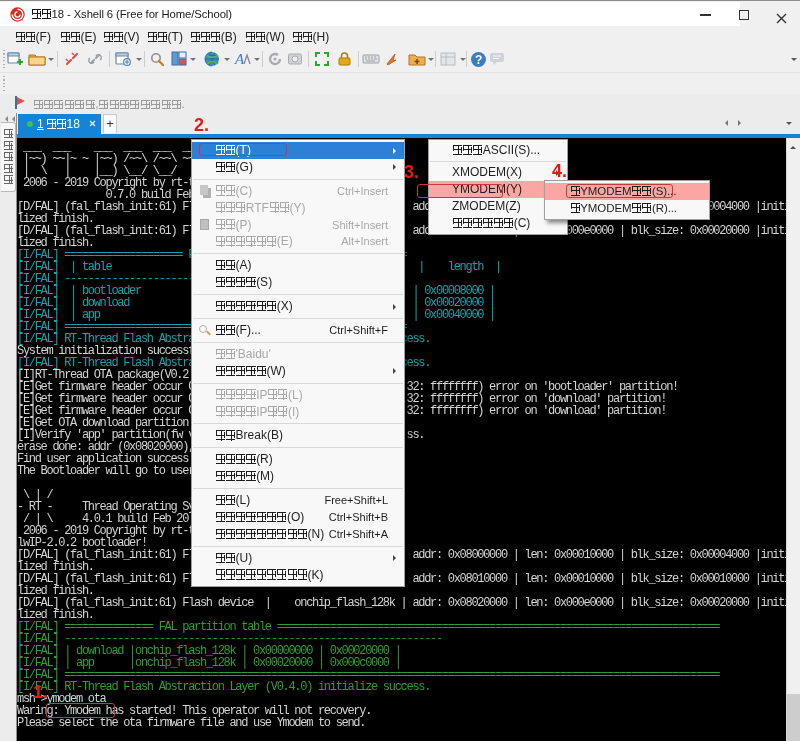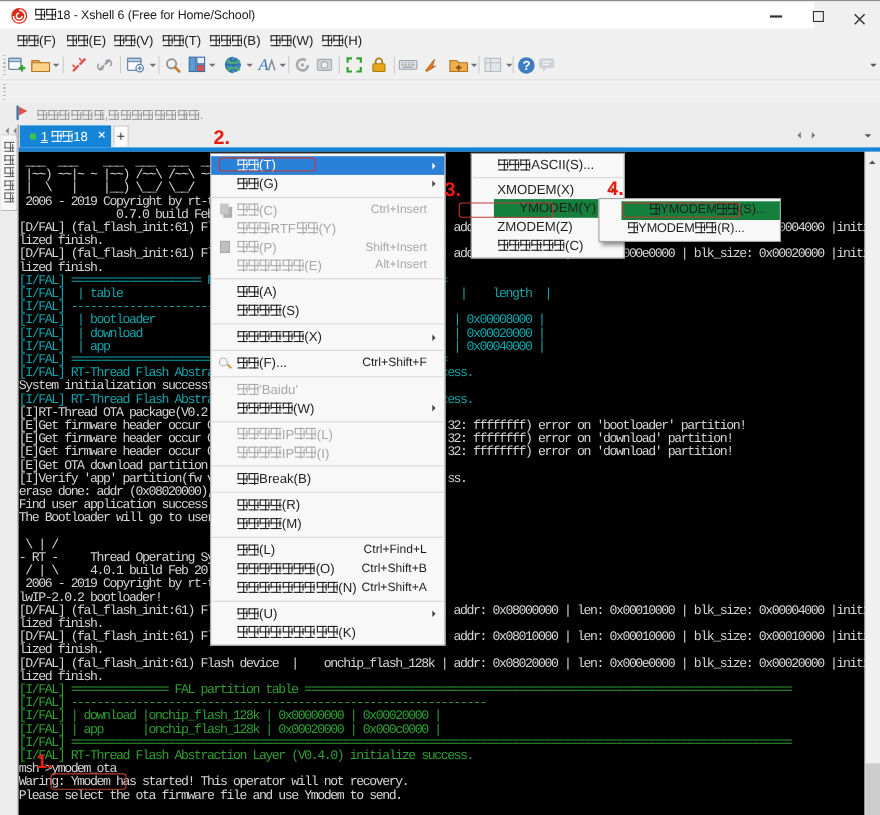--- a/index.html
+++ b/index.html
@@ -67,21 +67,21 @@
 .tl.g { color:#2f9e33; }
 
 #sbar { position:absolute; left:786px; top:137px; width:14px; height:604px; background:#f0f0f0; border-left:1px solid #d8d8d8; }
 #sbar .up { position:absolute; left:3px; top:5px; width:0; height:0; border:3.5px solid transparent; border-bottom-color:#505050; }
 #sbar .thumb { position:absolute; left:0; top:556px; width:13px; height:48px; background:#cdcdcd; }
 
 .menu { position:absolute; background:#f8f8f8; border:1px solid #a0a0a0; box-shadow:3px 3px 4px rgba(0,0,0,.45); padding:2px 0; font-size:12px; color:#1e1e1e; }
 .mi { position:relative; height:17px; line-height:17px; white-space:nowrap; }
 .mi.dis { color:#a8a8a8; }
 .mi.hlb { background:#2b80d8; color:#fff; }
-.mi.hll { background:#15803d;margin-left:20px; }
+.mi.hll { background:#fca5a5; }
 .mic { position:absolute; left:5px; top:1px; width:16px; height:15px; }
 .mit { position:absolute; left:23px; top:0; }
 .msc { position:absolute; right:19px; top:0; font-size:11px; }
 .mi.dis .msc { color:#a8a8a8; }
 .mar { position:absolute; right:5px; top:5.5px; width:0; height:0; border:3.5px solid transparent; border-left-color:#444; }
 .mi.hlb .mar { border-left-color:#fff; }
 .msep { height:1px; background:#d9d9d9; margin:3px 1px; }
 #cmenu { left:191px; top:138px; width:214px; }
 #cmenu .mi { height:16.9px; line-height:16.9px; }
 #cmenu .msc { right:16px; }
@@ -406,21 +406,21 @@
         <span class="mit"><i class="hz"></i><i class="hz"></i><i class="hz"></i><i class="hz"></i>(R)</span>
       </div>
       <div class="mi">
         <span class="mic"></span>
         <span class="mit"><i class="hz"></i><i class="hz"></i><i class="hz"></i><i class="hz"></i>(M)</span>
       </div>
       <div class="msep"></div>
       <div class="mi">
         <span class="mic"></span>
         <span class="mit"><i class="hz"></i><i class="hz"></i>(L)</span>
-        <span class="msc">Ctrl+Find+L</span>
+        <span class="msc">Free+Shift+L</span>
       </div>
       <div class="mi">
         <span class="mic"></span>
         <span class="mit"><i class="hz"></i><i class="hz"></i><i class="hz"></i><i class="hz"></i><i class="hz"></i><i class="hz"></i><i class="hz"></i>(O)</span>
         <span class="msc">Ctrl+Shift+B</span>
       </div>
       <div class="mi">
         <span class="mic"></span>
         <span class="mit"><i class="hz"></i><i class="hz"></i><i class="hz"></i><i class="hz"></i><i class="hz"></i><i class="hz"></i><i class="hz"></i><i class="hz"></i><i class="hz"></i>(N)</span>
         <span class="msc">Ctrl+Shift+A</span>

